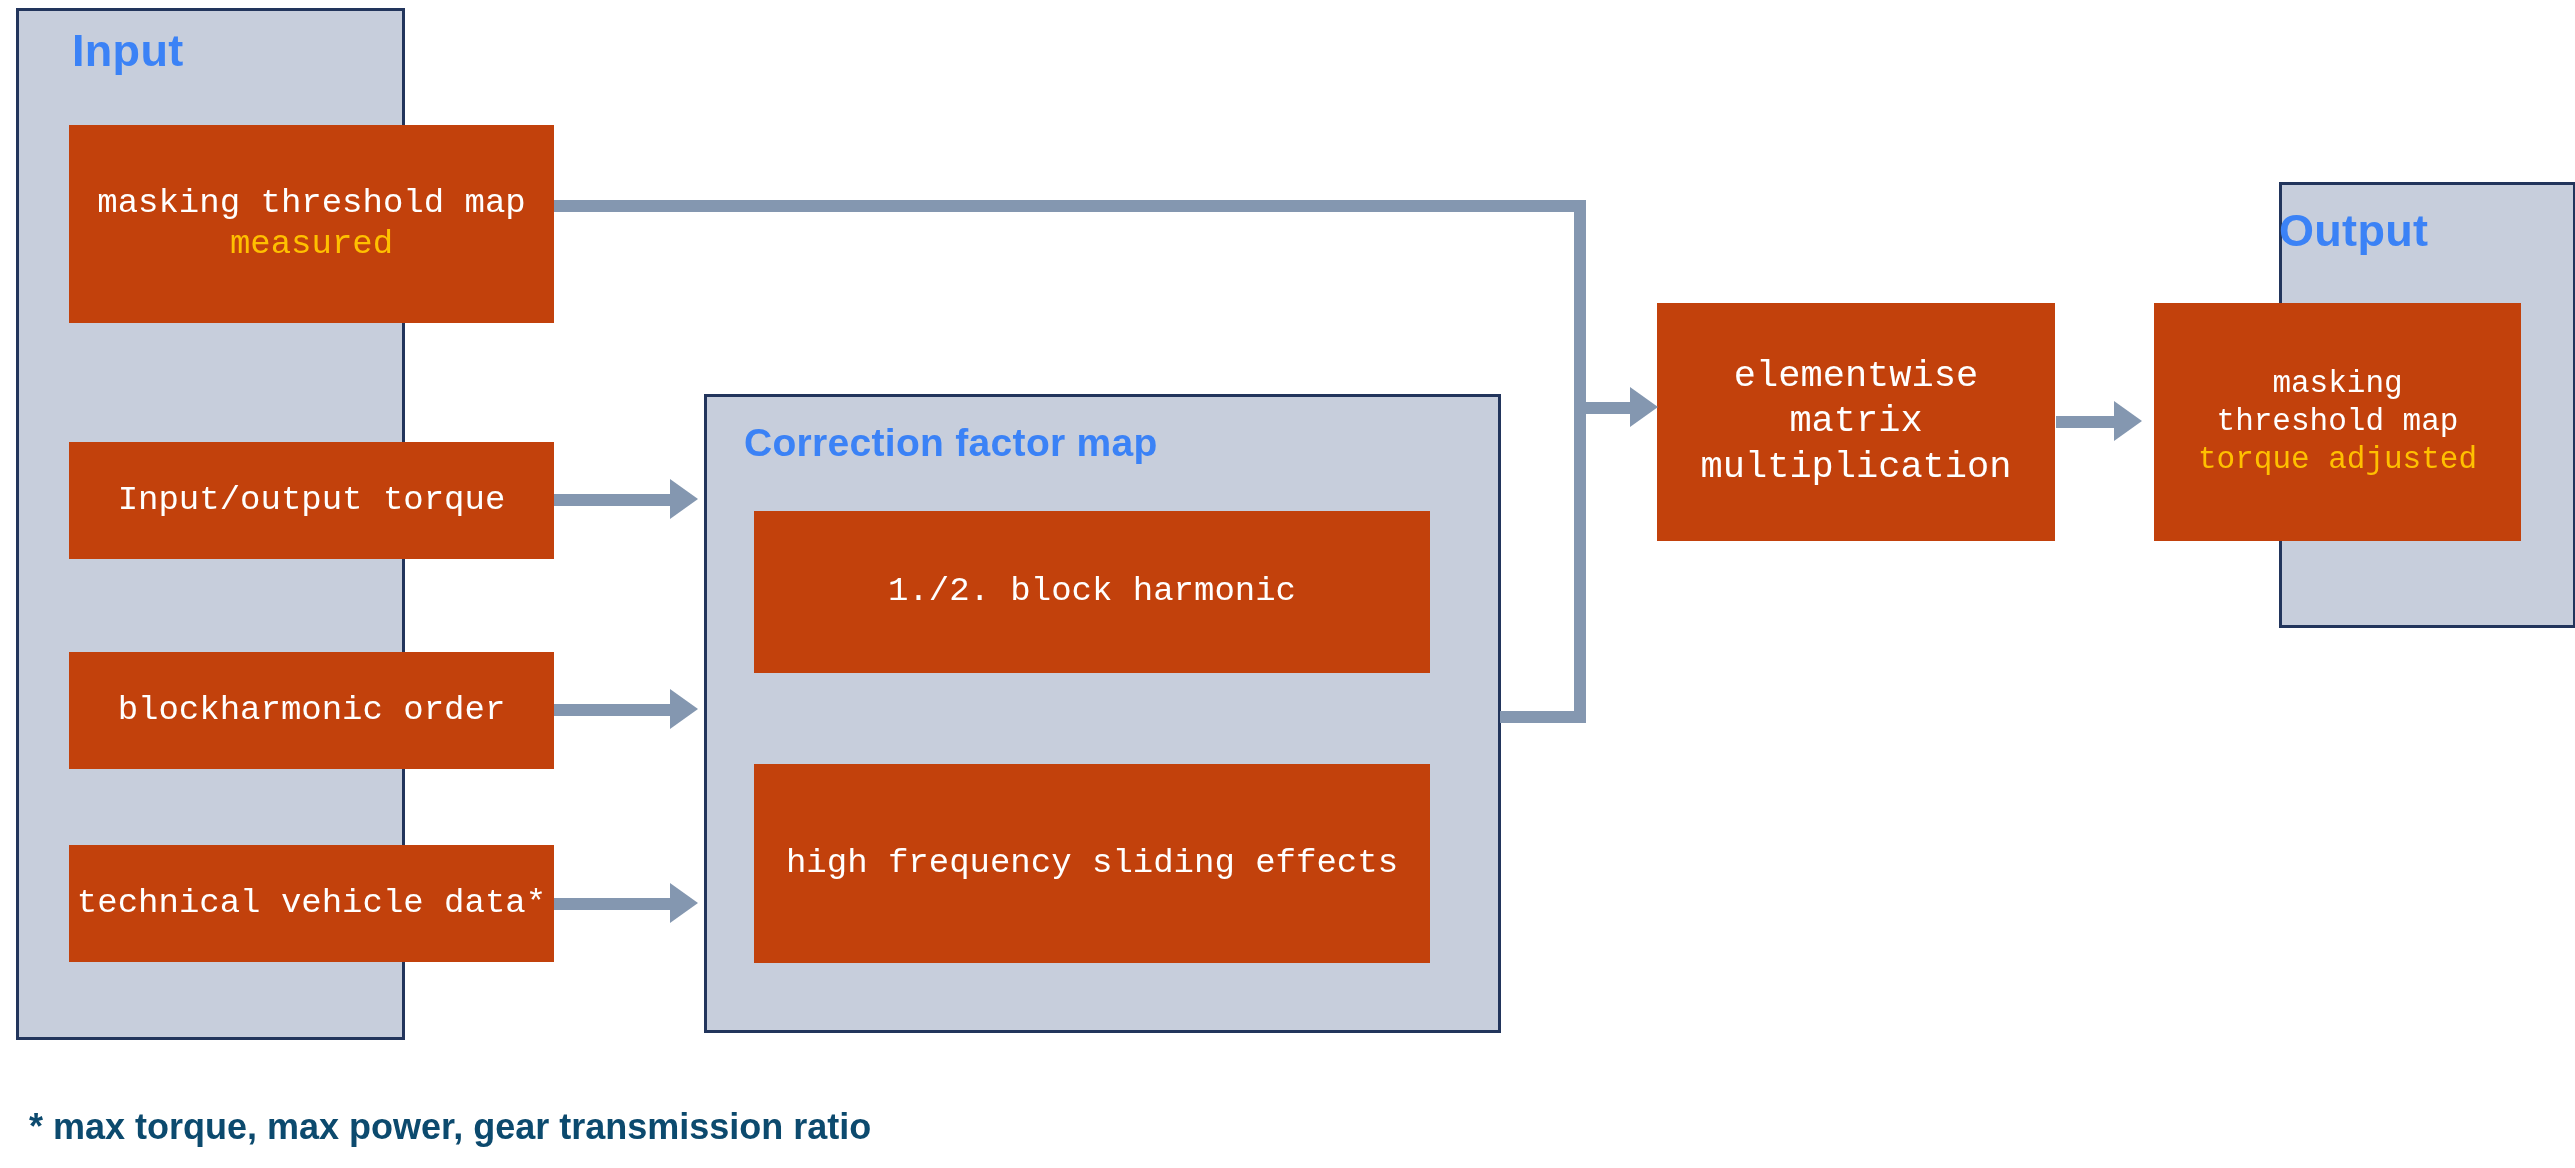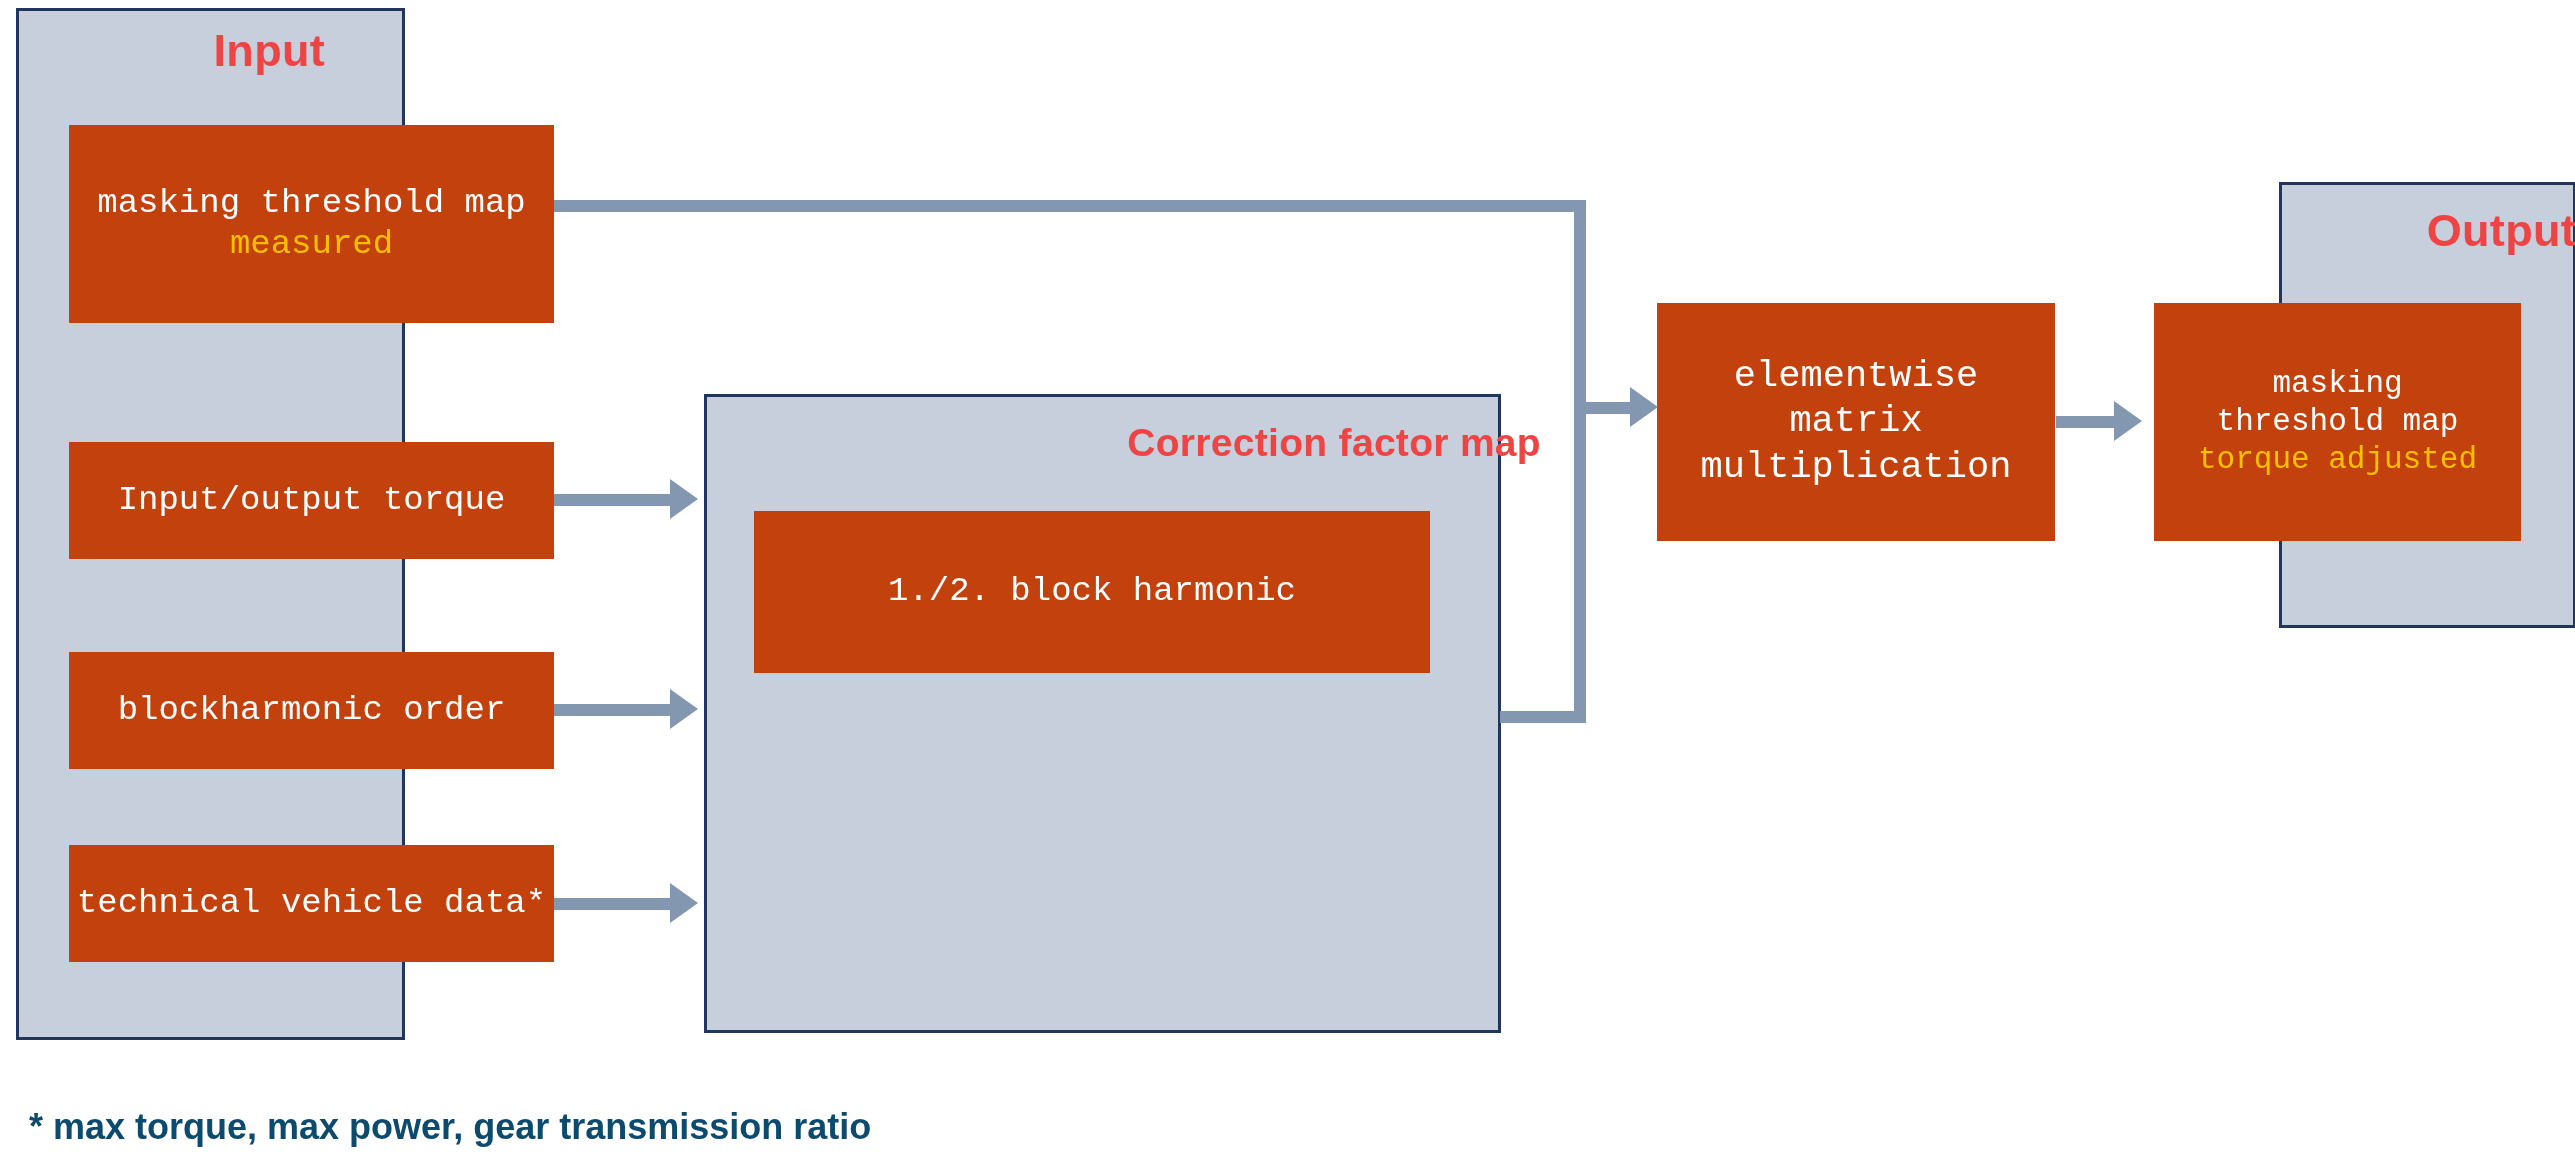--- a/index.html
+++ b/index.html
@@ -20,25 +20,25 @@
   }
   
   .group-panel {
     position: absolute;
     background: #c7cedc;
     border: 3px solid #22355c;
     box-sizing: border-box;
   }
   .group-title {
     position: absolute;
-    color: #ef4444;
+    color: #3b82f6;
     font-weight: bold;
     letter-spacing: 0.3px;
     white-space: nowrap;
-    text-align: right;
+    text-align: left;
   }
   
   .box {
     position: absolute;
     background: #c2410c;
     color: #ffffff;
     display: flex;
     align-items: center;
     justify-content: center;
     text-align: center;
@@ -110,20 +110,23 @@
     <span class="line-white">technical vehicle data*</span>
   </div>
 
   <div class="group-panel" style="left:704px; top:394px; width:797px; height:639px;"></div>
   <div class="group-title" style="left:704px; top:421px; width:797px; font-size:39px;padding-left:40px;">Correction factor map</div>
 
   <div class="box" style="left:754px; top:511px; width:676px; height:162px; font-size:34px;">
     <span class="line-white">1./2. block harmonic</span>
   </div>
 
+  <div class="box" style="left:754px; top:764px; width:676px; height:199px; font-size:34px;">
+    <span class="line-white">high frequency sliding effects</span>
+  </div>
 
   <div class="box" style="left:1657px; top:303px; width:398px; height:238px; font-size:37px;">
     <span>
       <span class="line-white">elementwise</span>
       <span class="line-white">matrix</span>
       <span class="line-white">multiplication</span>
     </span>
   </div>
 
   <div class="group-panel" style="left:2279px; top:182px; width:297px; height:446px;"></div>

